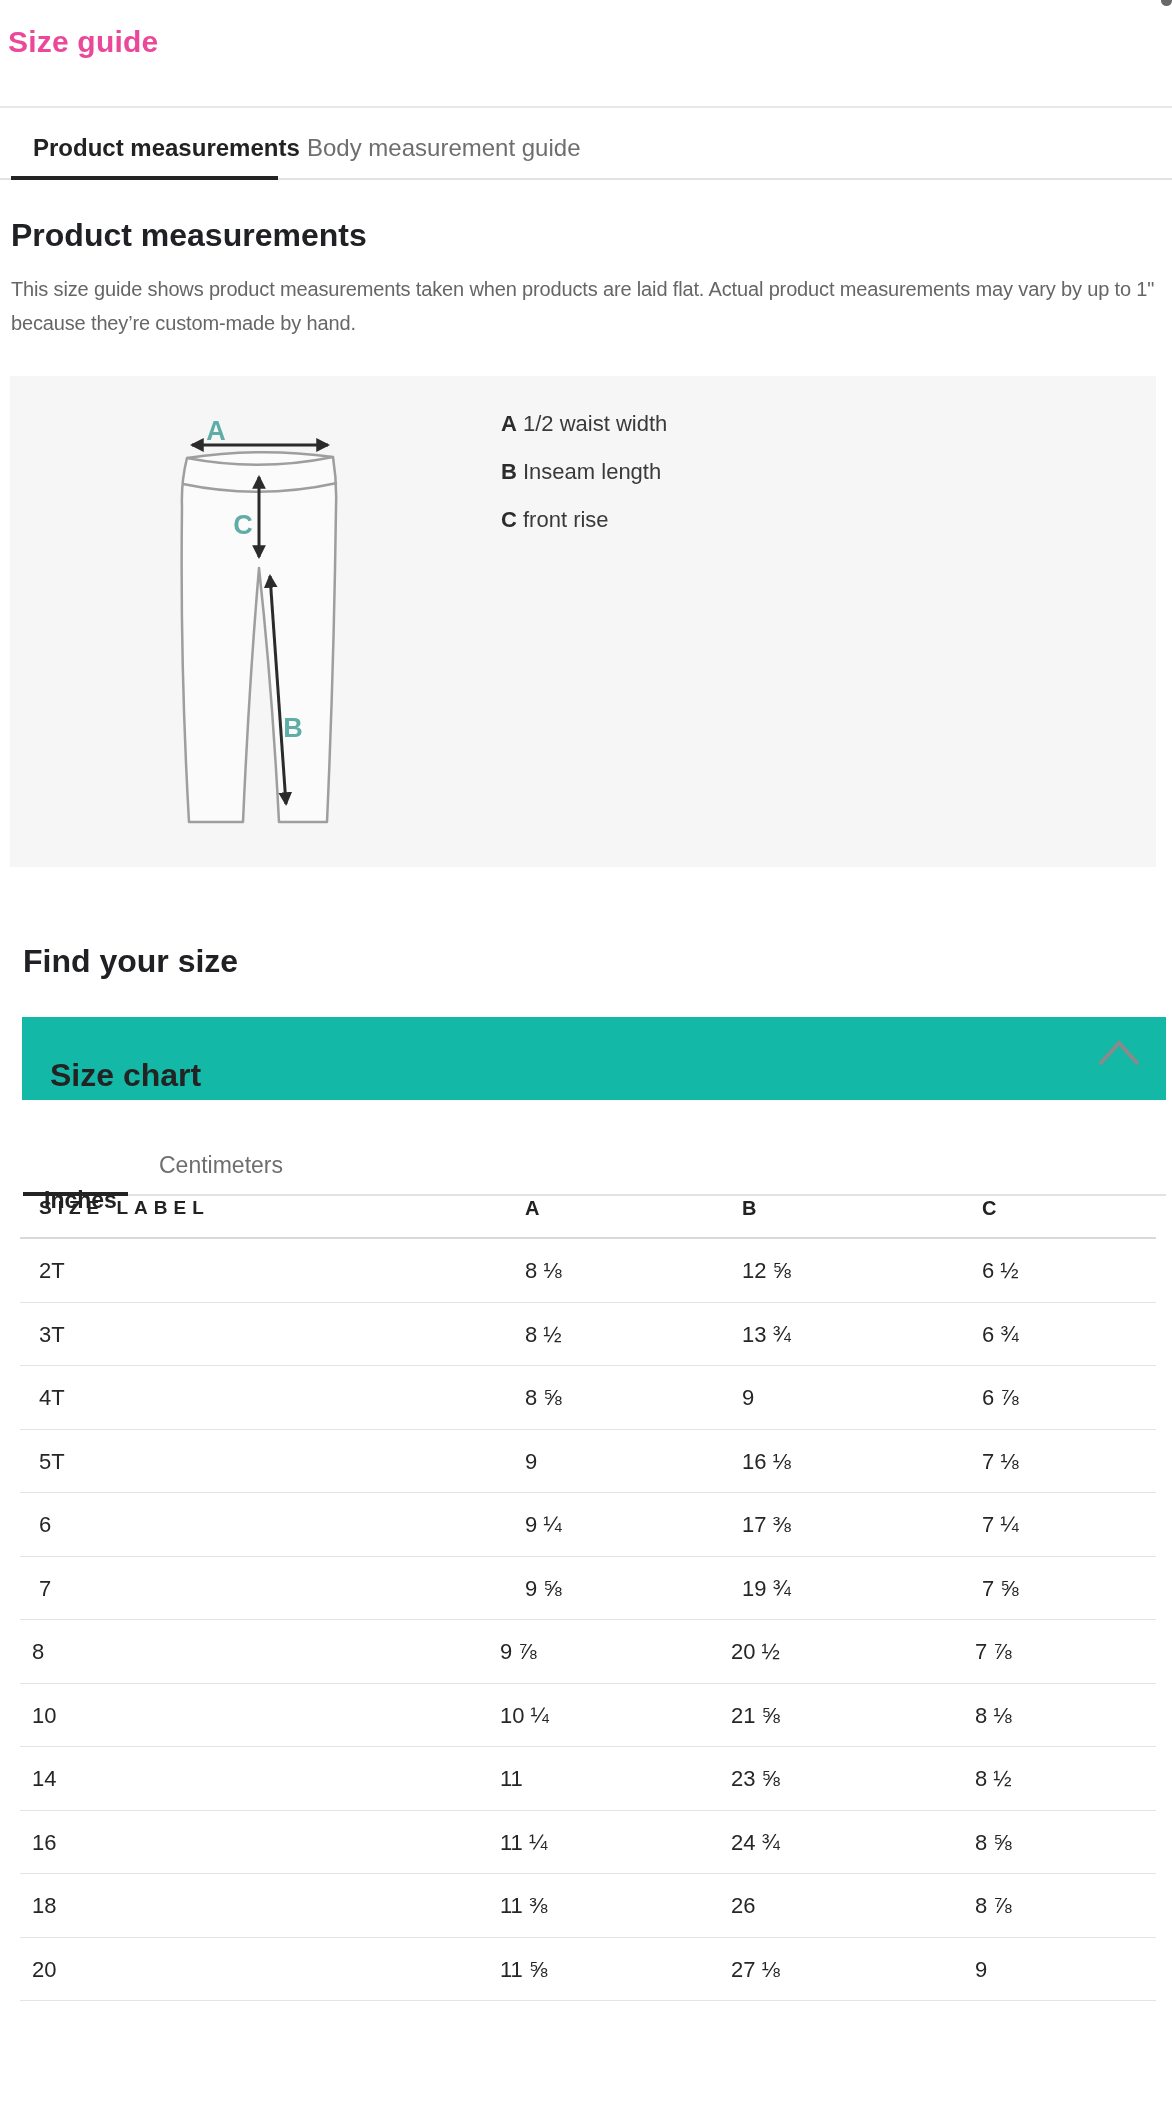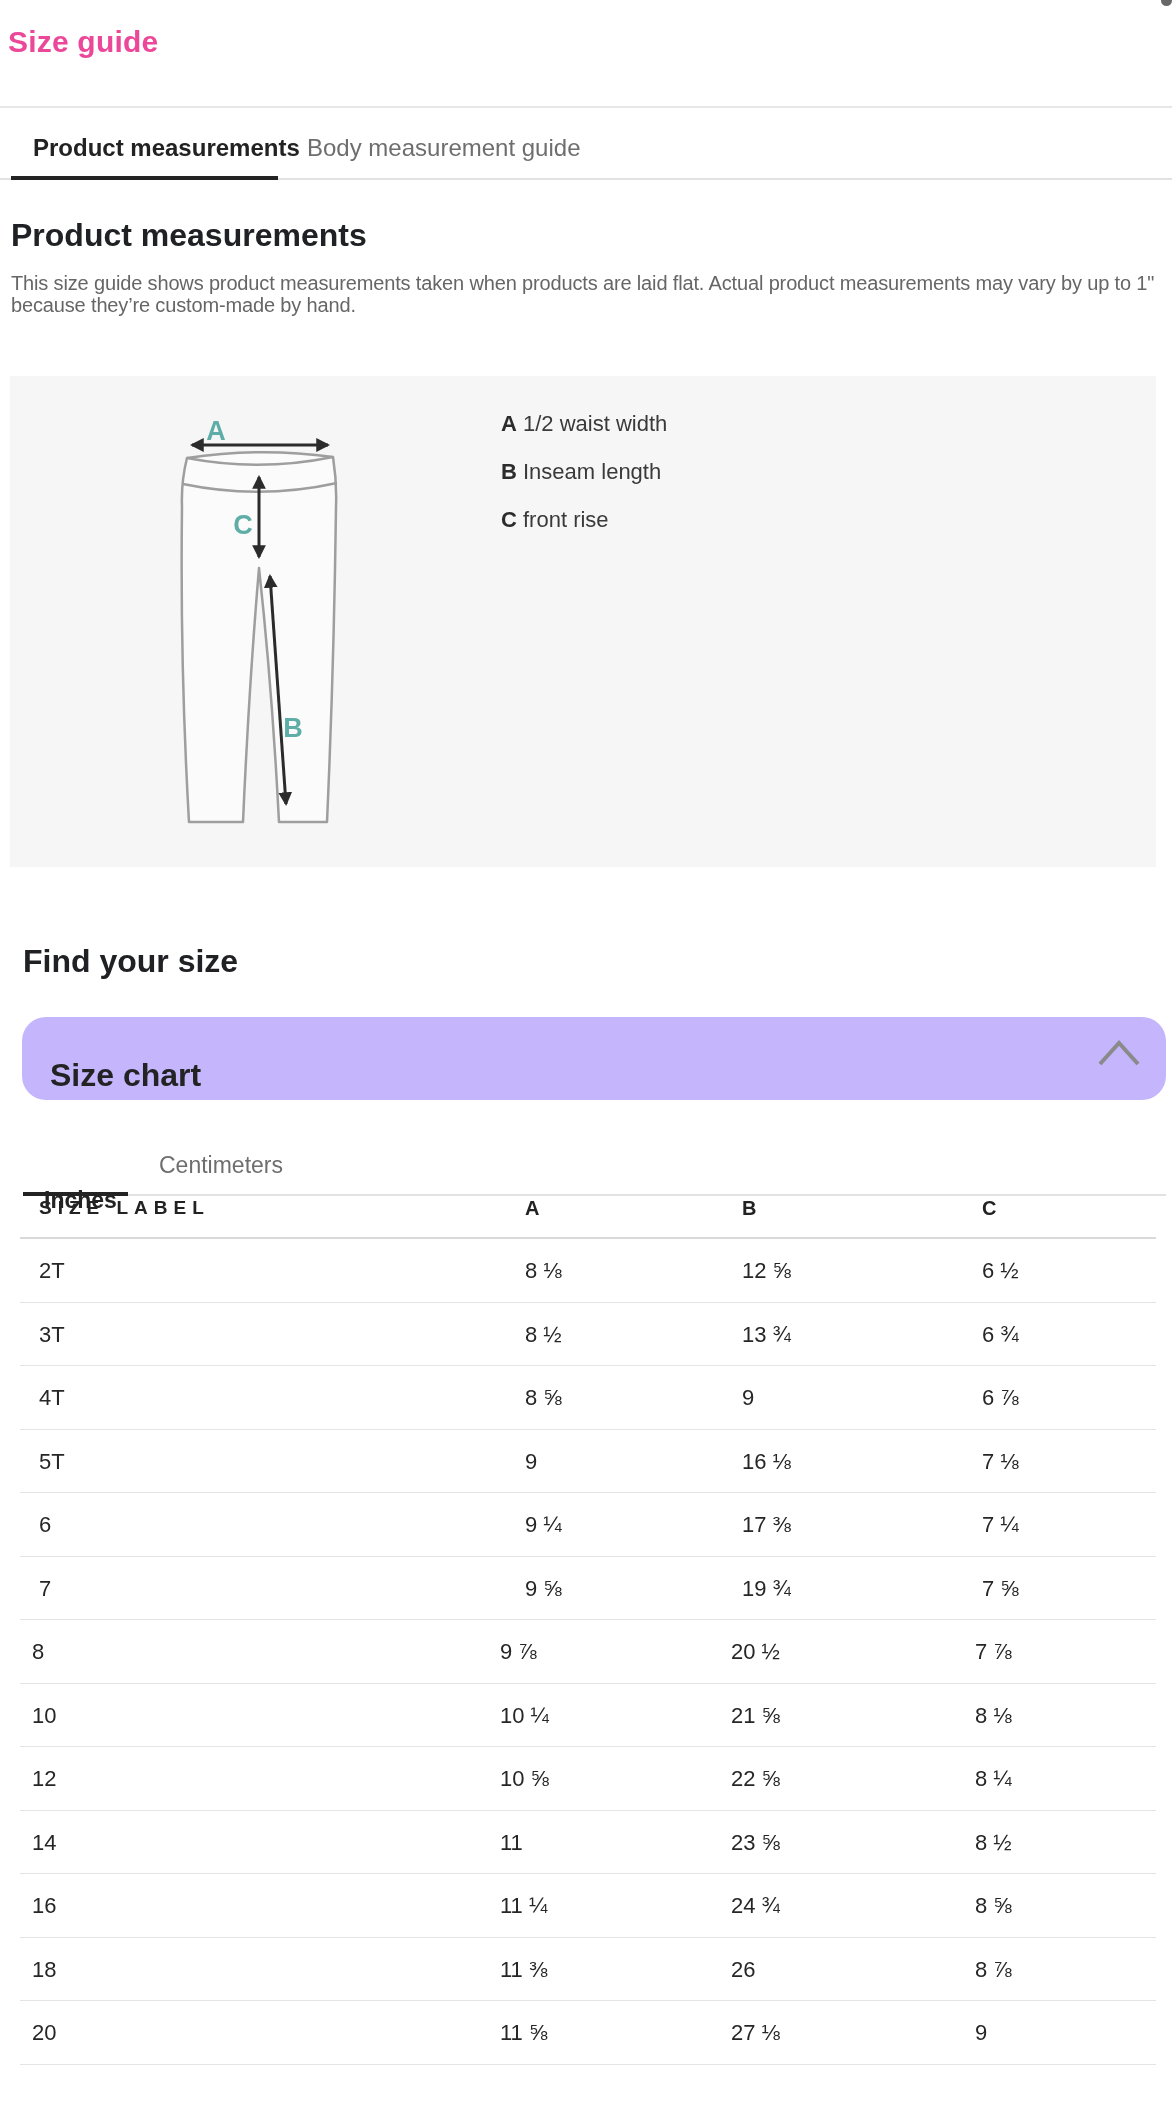--- a/index.html
+++ b/index.html
@@ -18,34 +18,34 @@
 
   
   .tab-main { top:134px; font-size:24px; white-space:nowrap; cursor:pointer; }
   .tab-main.active { left:33px; font-weight:700; color:#222; }
   .tab-main.inactive { left:307px; font-weight:400; color:#6e6e6e; }
   .tabs-divider { left:0; top:178px; width:1172px; height:2px; background:#e2e2e2; }
   .tab-underline { left:11px; top:176px; width:267px; height:4px; background:#232323; }
 
   
   .section-heading { left:11px; top:217px; font-size:32px; font-weight:700; color:#202124; }
-  .section-desc { left:11px; top:272px; width:1157px; font-size:20px; line-height:22px;
+  .section-desc { left:11px; top:272px; width:1157px; font-size:20px; line-height:34px;
                   letter-spacing:-.15px; color:#666; }
 
   
   .panel { left:10px; top:376px; width:1146px; height:491px; background:#f6f6f6; }
   .legend-item { left:491px; font-size:22px; color:#3a3a3a; white-space:nowrap; }
   .legend-item b { font-weight:700; color:#2c2c2c; }
   .li-0 { top:35px; } .li-1 { top:83px; } .li-2 { top:131px; }
 
   
   .find-heading { left:23px; top:943px; font-size:32px; font-weight:700; color:#202124; }
 
   
-  .chart-bar { left:22px; top:1017px; width:1144px; height:83px; background:#c4b5fd; cursor:pointer;border-radius:24px; }
+  .chart-bar { left:22px; top:1017px; width:1144px; height:83px; background:#14b8a6; cursor:pointer; }
   .chart-bar-title { position:absolute; left:28px; top:40px; font-size:32px; font-weight:700; color:#232323; }
   .chev { position:absolute; right:24px; top:23px; }
 
   
   .unit-tab { top:1152px; font-size:23px; white-space:nowrap; cursor:pointer; }
   .unit-tab.active { left:44px; font-weight:700; color:#222;margin-top:35px; }
   .unit-tab.inactive { left:159px; font-weight:400; color:#6e6e6e; }
   .unit-divider { left:23px; top:1194px; width:1143px; height:2px; background:#e2e2e2; }
   .unit-underline { left:23px; top:1192px; width:105px; height:4px; background:#232323; }
 
@@ -169,26 +169,20 @@
       <span class="c2">20 ½</span>
       <span class="c3">7 ⅞</span>
     </div>
   <div class="srow g2">
       <span class="c0">10</span>
       <span class="c1">10 ¼</span>
       <span class="c2">21 ⅝</span>
       <span class="c3">8 ⅛</span>
     </div>
   <div class="srow g2">
-      <span class="c0">12</span>
-      <span class="c1">10 ⅝</span>
-      <span class="c2">22 ⅝</span>
-      <span class="c3">8 ¼</span>
-    </div>
-  <div class="srow g2">
       <span class="c0">14</span>
       <span class="c1">11</span>
       <span class="c2">23 ⅝</span>
       <span class="c3">8 ½</span>
     </div>
   <div class="srow g2">
       <span class="c0">16</span>
       <span class="c1">11 ¼</span>
       <span class="c2">24 ¾</span>
       <span class="c3">8 ⅝</span>

